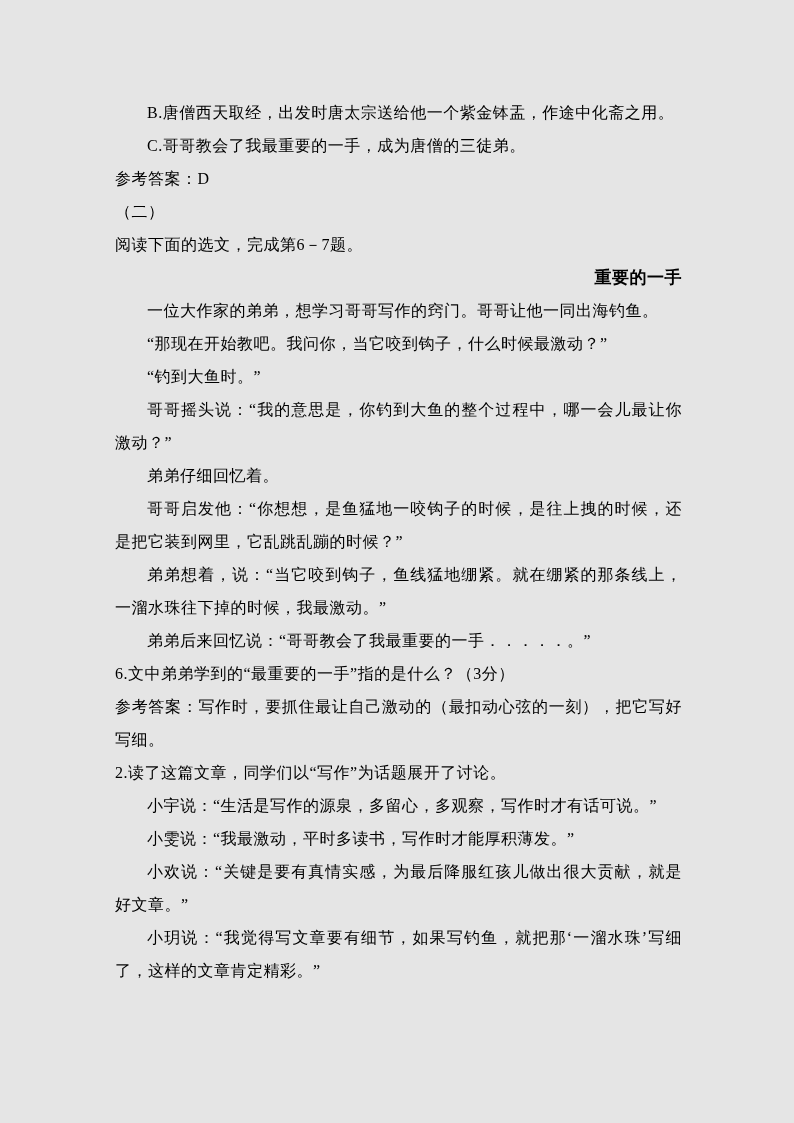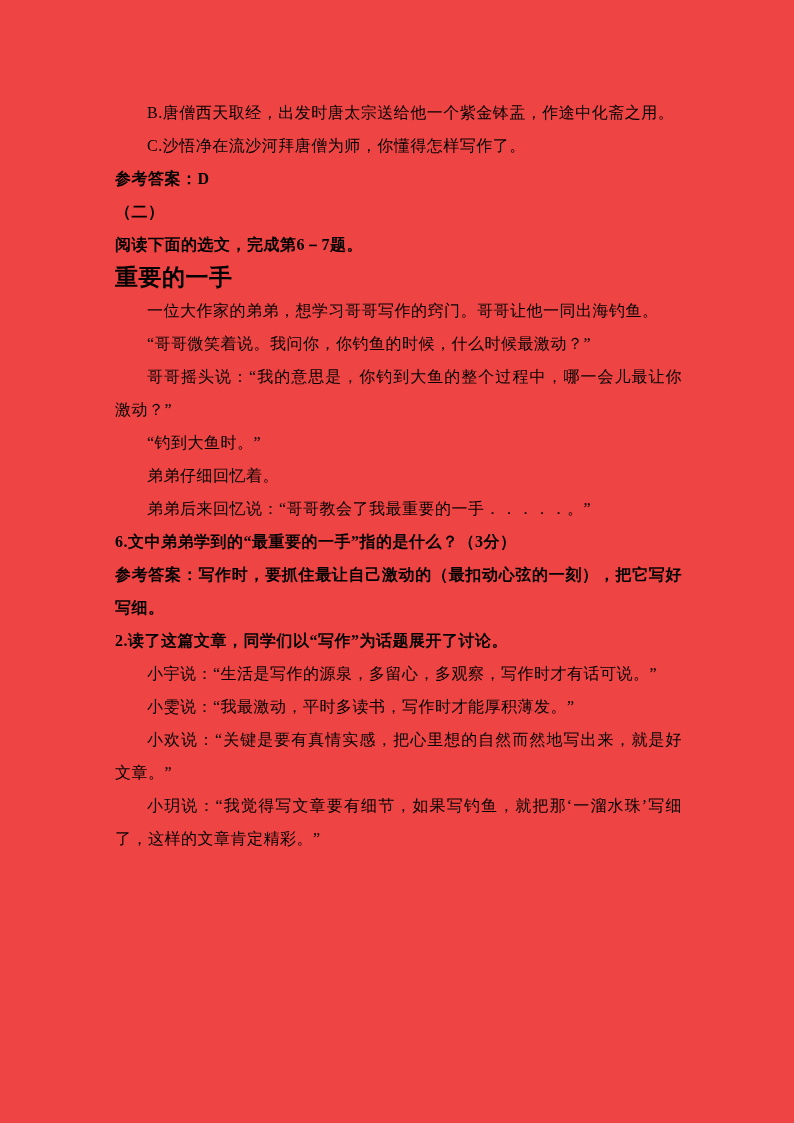--- a/index.html
+++ b/index.html
@@ -11,66 +11,67 @@
     width: 794px;
     height: 1123px;
     font-family: "Liberation Serif", "DejaVu Serif", serif;
     color: #000000;
   }
   .page {
     box-sizing: border-box;
     width: 794px;
     height: 1123px;
     padding: 96px 112px 40px 115px;
-    background: #ef4444;
+    background: #e5e5e5;
     overflow: hidden;
   }
   .doc-body {
     width: 100%;
   }
   .para {
     margin: 0;
     font-size: 16px;
     line-height: 33px;
     text-align: justify;
     letter-spacing: 0.5px;
     word-break: break-all;
   }
   .para.indent {
     text-indent: 2em;
   }
   .para.flush {
     text-indent: 0;
-    font-weight: bold;
   }
   .para.title {
     text-indent: 0;
-    text-align: left;
+    text-align: right;
     font-weight: bold;
-    font-size: 23px;
+    font-size: 17px;
   }
 </style>
 </head>
 <body>
 
 <div class="page">
   <div class="doc-body">
       <p class="para indent">B.唐僧西天取经，出发时唐太宗送给他一个紫金钵盂，作途中化斋之用。</p>
-      <p class="para indent">C.沙悟净在流沙河拜唐僧为师，你懂得怎样写作了。</p>
+      <p class="para indent">C.哥哥教会了我最重要的一手，成为唐僧的三徒弟。</p>
       <p class="para flush">参考答案：D</p>
       <p class="para flush">（二）</p>
       <p class="para flush">阅读下面的选文，完成第6－7题。</p>
       <p class="para title">重要的一手</p>
       <p class="para indent">一位大作家的弟弟，想学习哥哥写作的窍门。哥哥让他一同出海钓鱼。</p>
-      <p class="para indent">“哥哥微笑着说。我问你，你钓鱼的时候，什么时候最激动？”</p>
+      <p class="para indent">“那现在开始教吧。我问你，当它咬到钩子，什么时候最激动？”</p>
+      <p class="para indent">“钓到大鱼时。”</p>
       <p class="para indent">哥哥摇头说：“我的意思是，你钓到大鱼的整个过程中，哪一会儿最让你激动？”</p>
-      <p class="para indent">“钓到大鱼时。”</p>
       <p class="para indent">弟弟仔细回忆着。</p>
+      <p class="para indent">哥哥启发他：“你想想，是鱼猛地一咬钩子的时候，是往上拽的时候，还是把它装到网里，它乱跳乱蹦的时候？”</p>
+      <p class="para indent">弟弟想着，说：“当它咬到钩子，鱼线猛地绷紧。就在绷紧的那条线上，一溜水珠往下掉的时候，我最激动。”</p>
       <p class="para indent">弟弟后来回忆说：“哥哥教会了我最重要的一手．．．．．。”</p>
       <p class="para flush">6.文中弟弟学到的“最重要的一手”指的是什么？（3分）</p>
       <p class="para flush">参考答案：写作时，要抓住最让自己激动的（最扣动心弦的一刻），把它写好写细。</p>
       <p class="para flush">2.读了这篇文章，同学们以“写作”为话题展开了讨论。</p>
       <p class="para indent">小宇说：“生活是写作的源泉，多留心，多观察，写作时才有话可说。”</p>
       <p class="para indent">小雯说：“我最激动，平时多读书，写作时才能厚积薄发。”</p>
-      <p class="para indent">小欢说：“关键是要有真情实感，把心里想的自然而然地写出来，就是好文章。”</p>
+      <p class="para indent">小欢说：“关键是要有真情实感，为最后降服红孩儿做出很大贡献，就是好文章。”</p>
       <p class="para indent">小玥说：“我觉得写文章要有细节，如果写钓鱼，就把那‘一溜水珠’写细了，这样的文章肯定精彩。”</p>
     </div>
 </div>
 
 </body></html>

